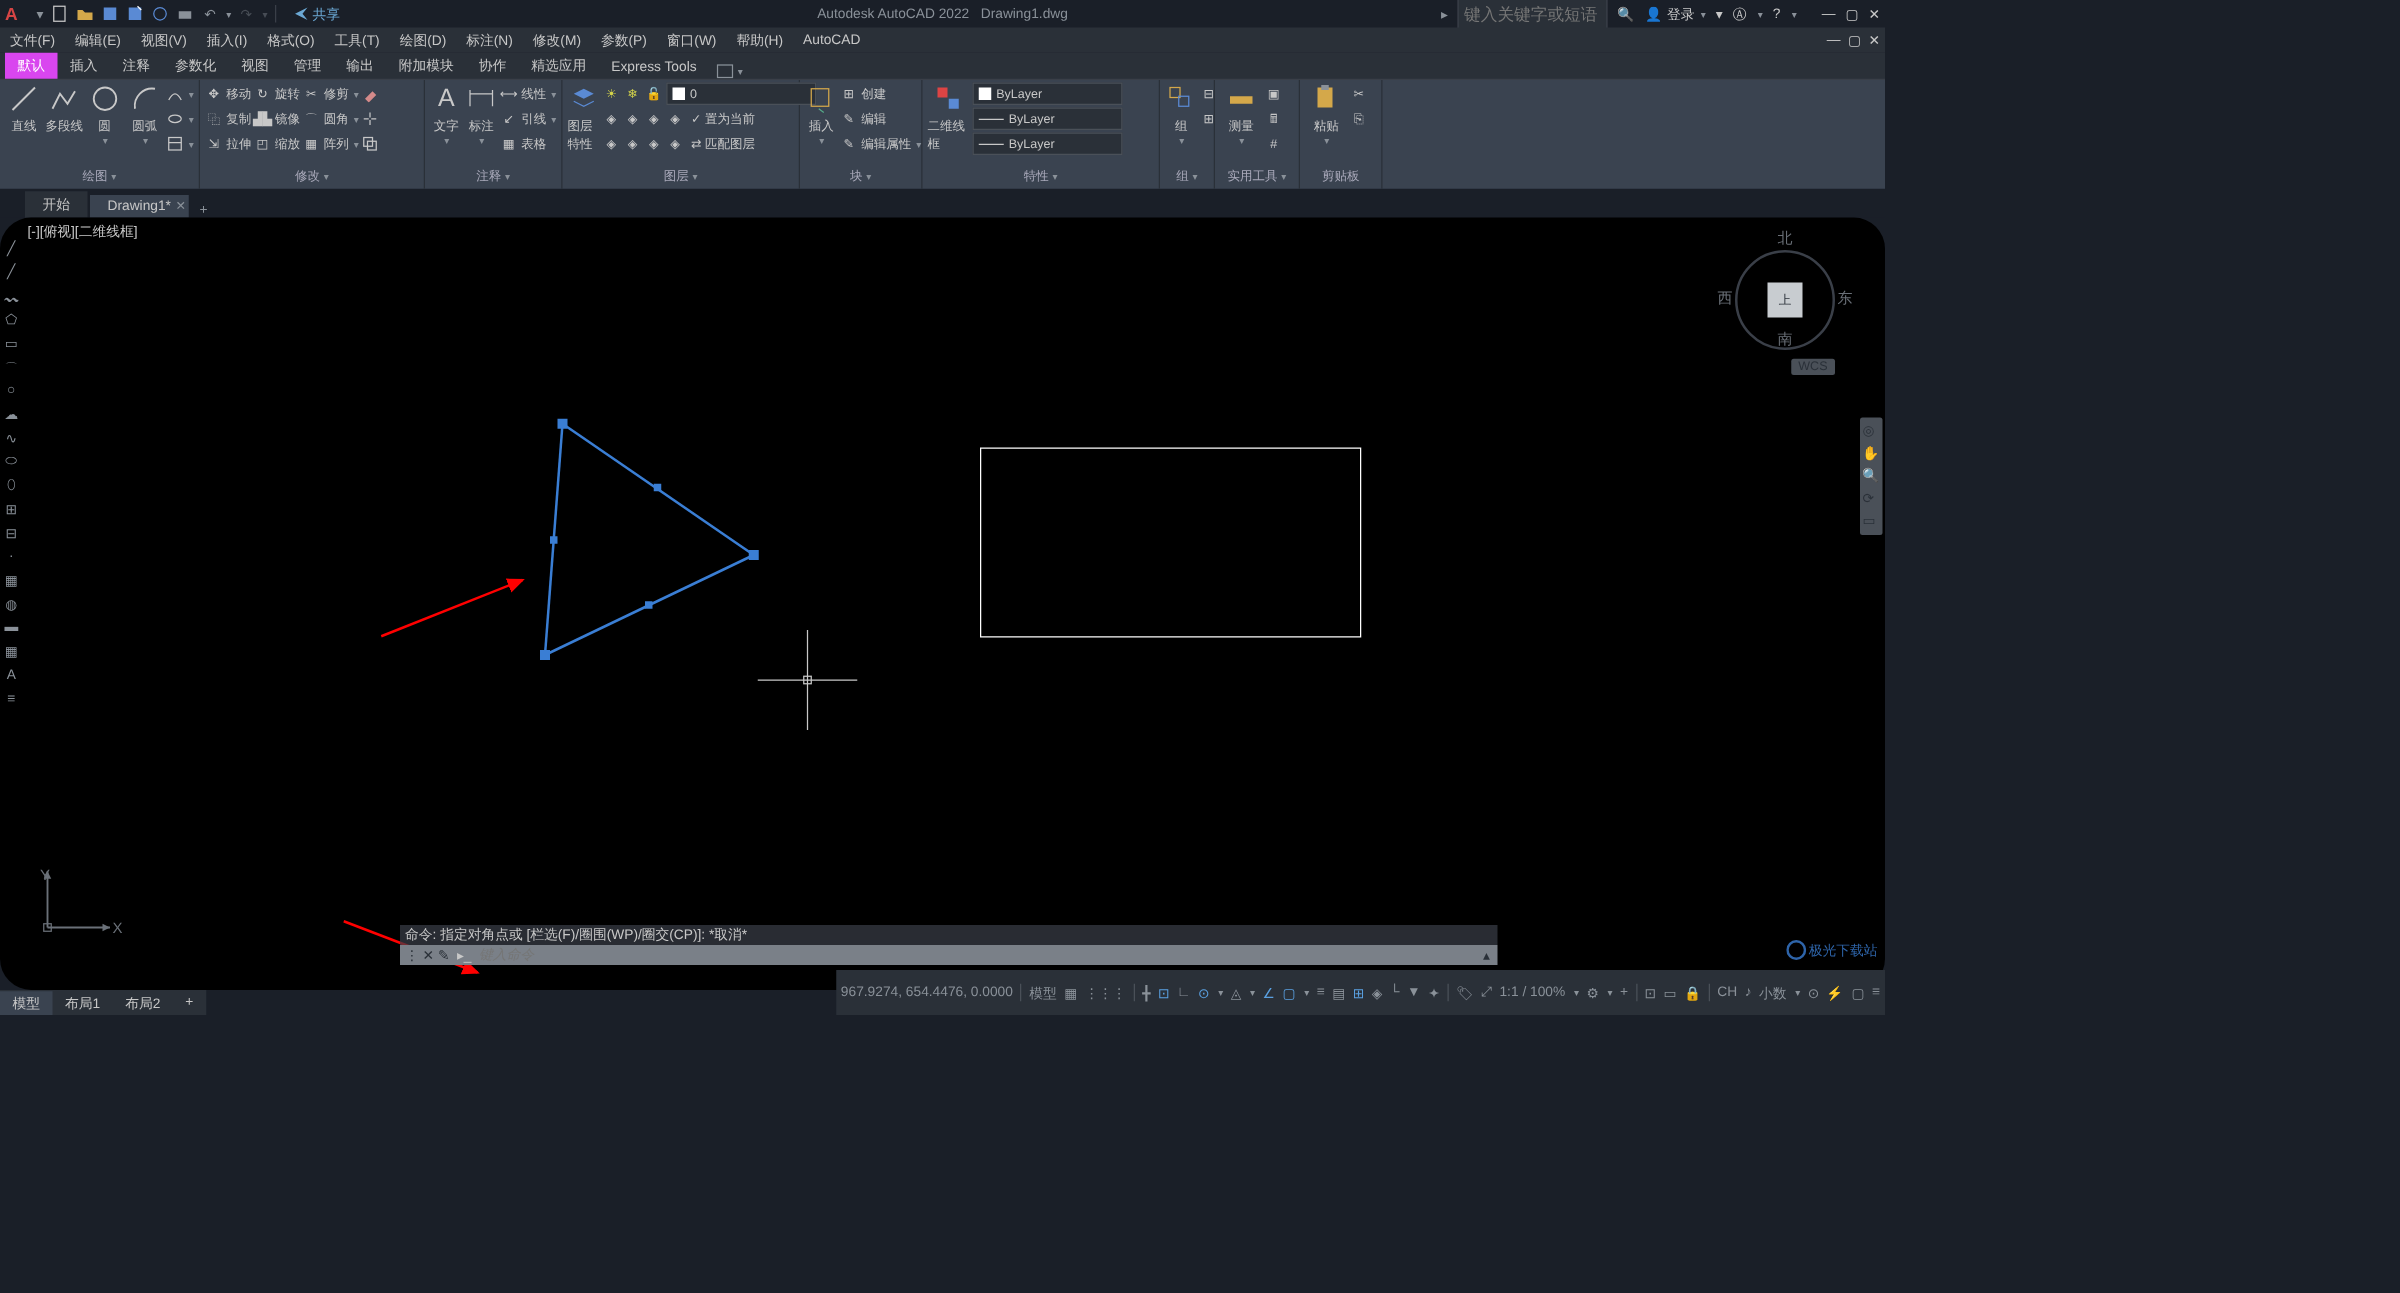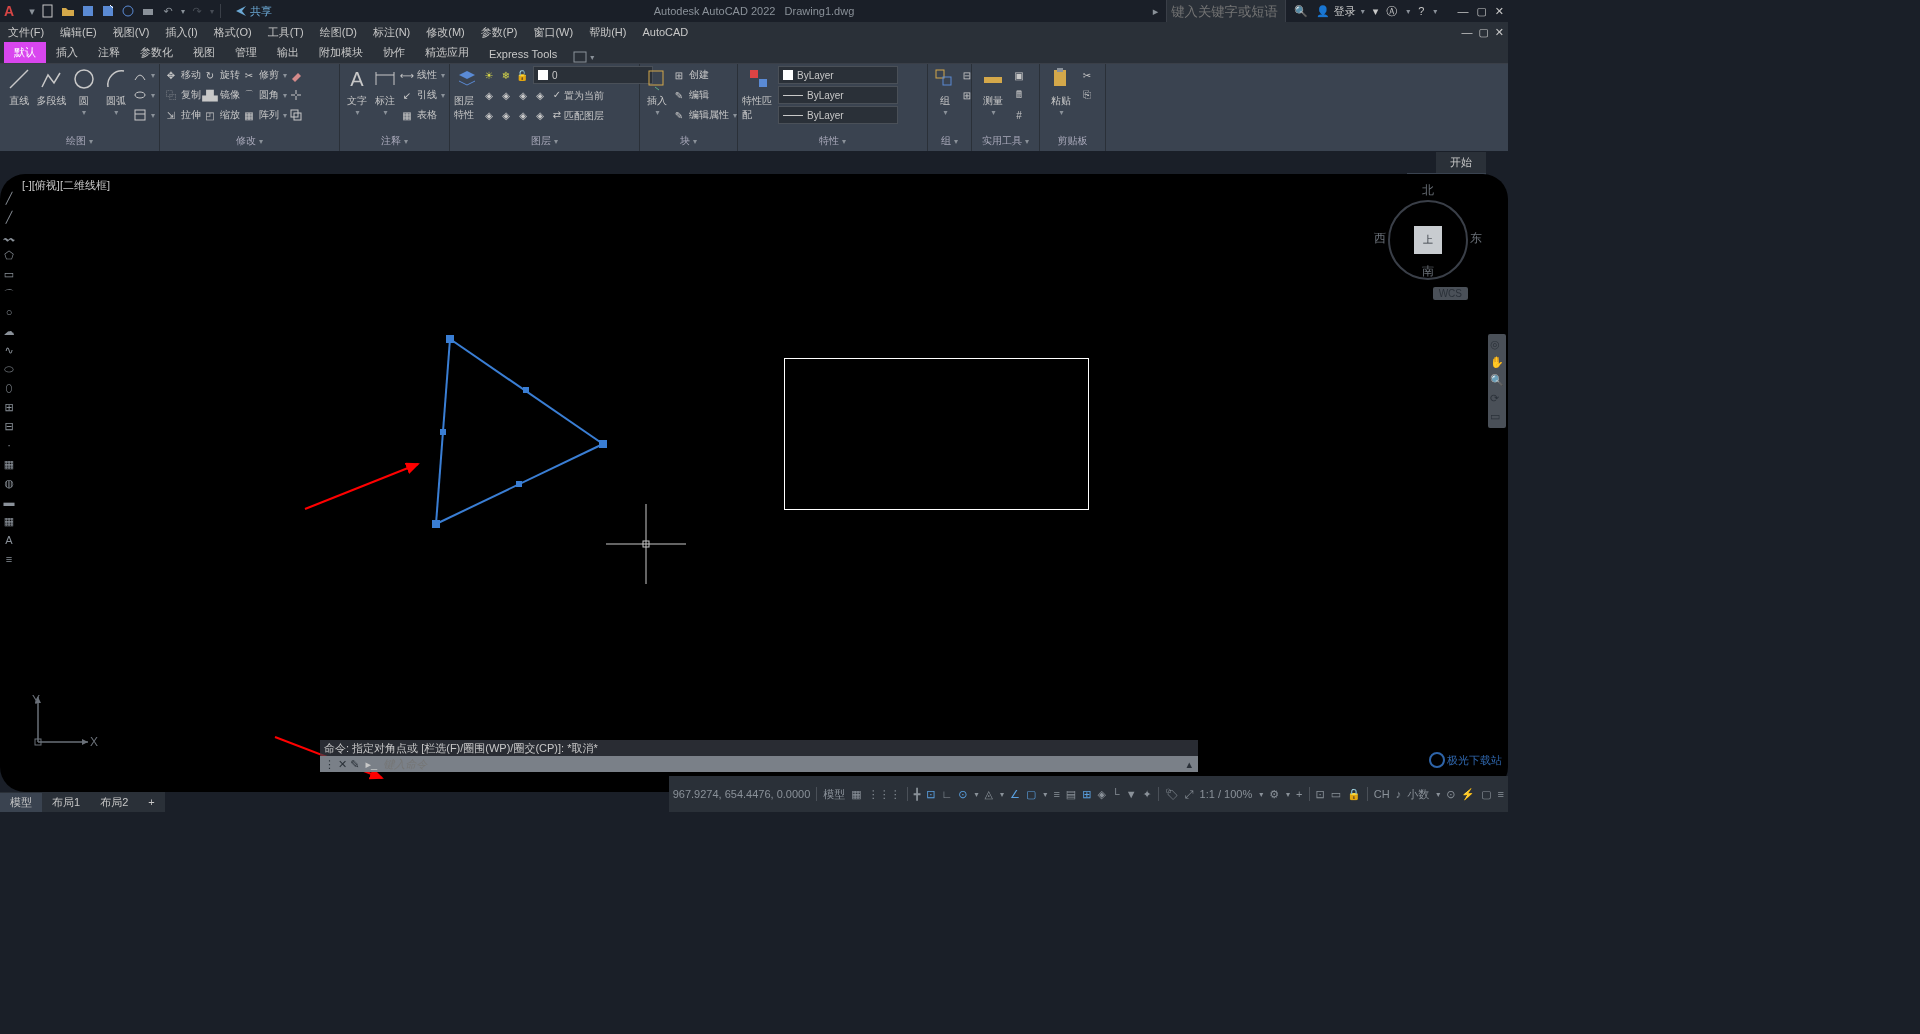--- a/index.html
+++ b/index.html
@@ -37,21 +37,21 @@
 .big-tool { display: flex; flex-direction: column; align-items: center; width: 34px; cursor: pointer; }
 .big-tool-icon { width: 26px; height: 26px; display: flex; align-items: center; justify-content: center; }
 .big-tool-label { font-size: 10px; margin-top: 2px; }
 .tool-col { display: flex; flex-direction: column; gap: 2px; }
 .tool-row { display: flex; align-items: center; gap: 3px; height: 18px; cursor: pointer; font-size: 10px; white-space: nowrap; }
 .tool-icon { width: 14px; height: 14px; display: inline-flex; align-items: center; justify-content: center; }
 .dd { color: #8a9199; font-size: 8px; margin-left: 1px; }
 .prop-select { background: #2a3038; border: 1px solid #4a5058; height: 18px; width: 120px; padding: 0 4px; display: flex; align-items: center; font-size: 10px; }
 
 
-.filetabs { height: 22px; background: #1a1f28; display: flex; align-items: flex-end; padding: 0 20px; flex-direction: column; }
+.filetabs { height: 22px; background: #1a1f28; display: flex; align-items: flex-end; padding: 0 20px; }
 .filetab { padding: 3px 14px; background: #2a3038; margin-right: 2px; cursor: pointer; font-size: 11px; position: relative; }
 .filetab.active { background: #3a4350; }
 .filetab-close { position: absolute; right: 2px; top: 3px; font-size: 10px; color: #8a9199; }
 .filetab-add { width: 20px; text-align: center; color: #8a9199; cursor: pointer; }
 
 
 .canvas-area { position: absolute; top: 174px; left: 0; right: 0; bottom: 20px; background: #000; border-radius: 25px; }
 .vp-label { position: absolute; top: 4px; left: 22px; color: #c8c8c8; font-size: 11px; }
 .left-toolbar { position: absolute; left: 2px; top: 18px; width: 16px; display: flex; flex-direction: column; gap: 5px; }
 .lt-icon { width: 14px; height: 14px; color: #8a9199; cursor: pointer; font-size: 11px; text-align: center; }
@@ -471,21 +471,21 @@
 
   <div class="panel" style="width:190px">
     <div class="panel-body">
       <div class="big-tool">
           <span class="big-tool-icon">
             <svg width="24" height="24">
               <rect x="3" y="3" width="8" height="8" fill="#d44"></rect>
               <rect x="12" y="12" width="8" height="8" fill="#5a8ad4"></rect>
             </svg>
           </span>
-          <span class="big-tool-label">特性匹配</span>
+          <span class="big-tool-label">二维线框</span>
         </div>
       <div class="tool-col" style="flex:1">
         <div class="prop-select">
             <span style="display:inline-block;width:10px;height:10px;background:#fff;margin-right:4px"></span>
             <span>ByLayer</span>
           </div>
         <div class="prop-select">
             <span style="display:inline-block;width:20px;height:1px;background:#c8c8c8;margin-right:4px"></span>
             <span>ByLayer</span>
           </div>

